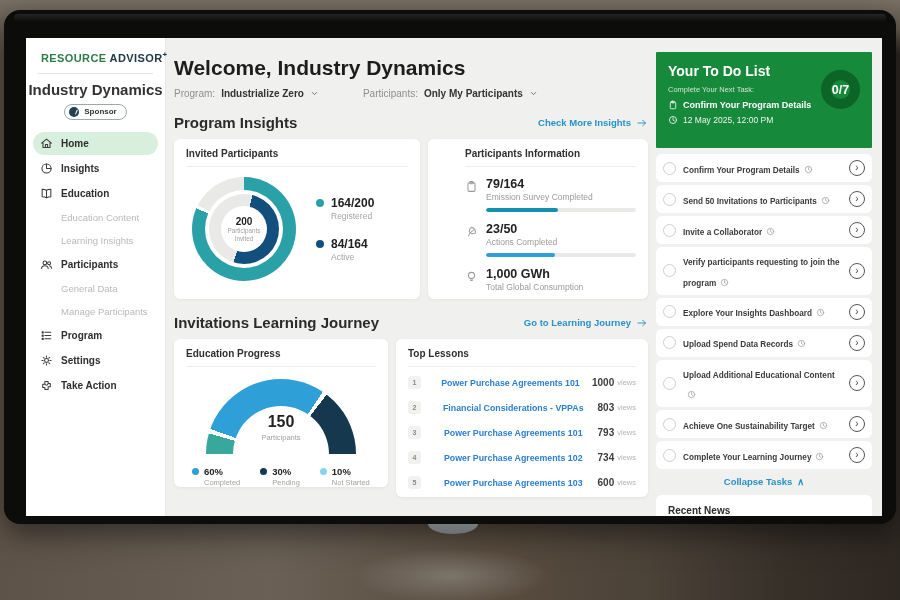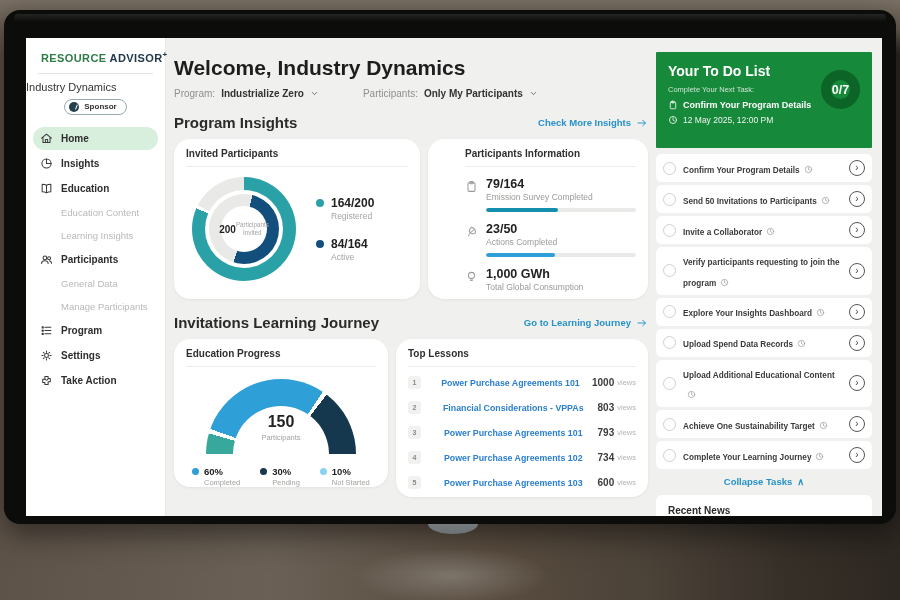--- a/index.html
+++ b/index.html
@@ -26,21 +26,21 @@
 
   .screen { position:absolute; left:22px; top:28px; width:856px; height:478px; background:#f0f0ee; overflow:hidden; }
 
   
   .sidebar { position:absolute; left:0; top:0; width:140px; height:100%; background:#fff; border-right:1px solid #e7e7e5; }
   .brand { padding:12px 0 0 15px; font-size:11px; font-weight:bold; letter-spacing:.4px; white-space:nowrap; }
   .brand-res { color:#2e7d46; }
   .brand-adv { color:#20394a; }
   .brand-plus { color:#20394a; font-size:8px; vertical-align:super; }
   .side-div { border-top:1px solid #e4e4e2; margin:9px 12px 7px 12px; }
-  .org-name { font-size:11px; font-weight:normal; color:#333; }
+  .org-name { text-align:center; font-size:15px; font-weight:bold; color:#333; }
   .sponsor { margin:6px auto 0 auto; width:max-content; display:flex; align-items:center; gap:5px;
     border:1px solid #9aa9b0; border-radius:10px; padding:2px 9px 2px 4px; font-size:8px; font-weight:bold; color:#333; }
   .sp-dot { width:10px; height:10px; border-radius:50%; background:#23404f; position:relative; }
   .sp-dot::after { content:""; position:absolute; left:4px; top:2px; width:3px; height:5px;
     border-right:1.3px solid #fff; transform:rotate(22deg); }
 
   .nav { margin-top:12px; }
   .nav-item { display:flex; align-items:center; gap:8px; margin:2px 7px; padding:5px 7px;
     font-size:10px; font-weight:bold; color:#2d2d2d; border-radius:14px; cursor:pointer; }
   .nav-item.sub { padding-left:28px; color:#b9b9b7; font-weight:normal; font-size:9.5px; }
@@ -57,33 +57,33 @@
   .f-label { color:#8f8f8d; }
   .f-value { font-weight:bold; color:#333; }
   .chev { width:9px; height:9px; color:#444; }
 
   .sec-row { margin-top:15px; display:flex; justify-content:space-between; align-items:center; }
   .sec-title { font-size:15px; font-weight:bold; color:#2b2b2b; }
   .link { display:flex; align-items:center; gap:5px; font-size:9.5px; font-weight:bold; color:var(--link); cursor:pointer; }
   .arrow-ic { width:12px; height:12px; color:var(--link); }
 
   .cards { margin-top:8px; display:flex; gap:8px; align-items:flex-start; }
-  .card { background:#fff; border-radius:16px; box-shadow:0 1px 3px rgba(0,0,0,.06); padding:9px 12px; }
+  .card { background:#fff; border-radius:6px; box-shadow:0 1px 3px rgba(0,0,0,.06); padding:9px 12px; }
   .card-title { font-size:10px; font-weight:bold; color:#2f2f2f; padding-bottom:7px; border-bottom:1px solid #ededeb; }
 
   
   .card-invited { width:246px; height:160px; }
   .inv-body { display:flex; align-items:center; }
   .donut { position:relative; width:104px; height:104px; margin-top:10px; margin-left:6px; flex:none; }
   .d-outer { position:absolute; inset:0; border-radius:50%;
     background:conic-gradient(var(--teal) 0 81.5%, #fff 81.5% 82.5%, #e9e9e7 82.5% 100%); }
   .d-hole1 { position:absolute; inset:13px; border-radius:50%; background:#fff; }
   .d-inner { position:absolute; inset:17px; border-radius:50%;
     background:conic-gradient(from 14deg, var(--navy) 0 51%, #e9e9e7 51% 100%); }
-  .d-hole2 { position:absolute; inset:29px; border-radius:50%; background:#fff; display:flex; flex-direction:row;
+  .d-hole2 { position:absolute; inset:29px; border-radius:50%; background:#fff; display:flex; flex-direction:column;
     align-items:center; justify-content:center; text-align:center; }
   .d-val { font-size:10px; font-weight:bold; color:#222; }
   .d-lab { font-size:6.3px; color:#a3a3a1; line-height:1.25; white-space:pre-line; }
   .inv-legend { margin-left:20px; margin-top:10px; display:flex; flex-direction:column; gap:16px; }
   .leg-entry { display:flex; gap:7px; }
   .dot { width:8px; height:8px; border-radius:50%; margin-top:3px; flex:none; }
   .dot.teal { background:var(--teal); } .dot.navy { background:var(--navy); }
   .dot.blue { background:var(--blue); } .dot.dnavy { background:var(--dnavy); } .dot.lblue { background:var(--lblue); }
   .leg-val { font-size:12px; font-weight:bold; color:#222; }
   .leg-lab { font-size:8.5px; color:#a3a3a1; margin-top:1px; }

